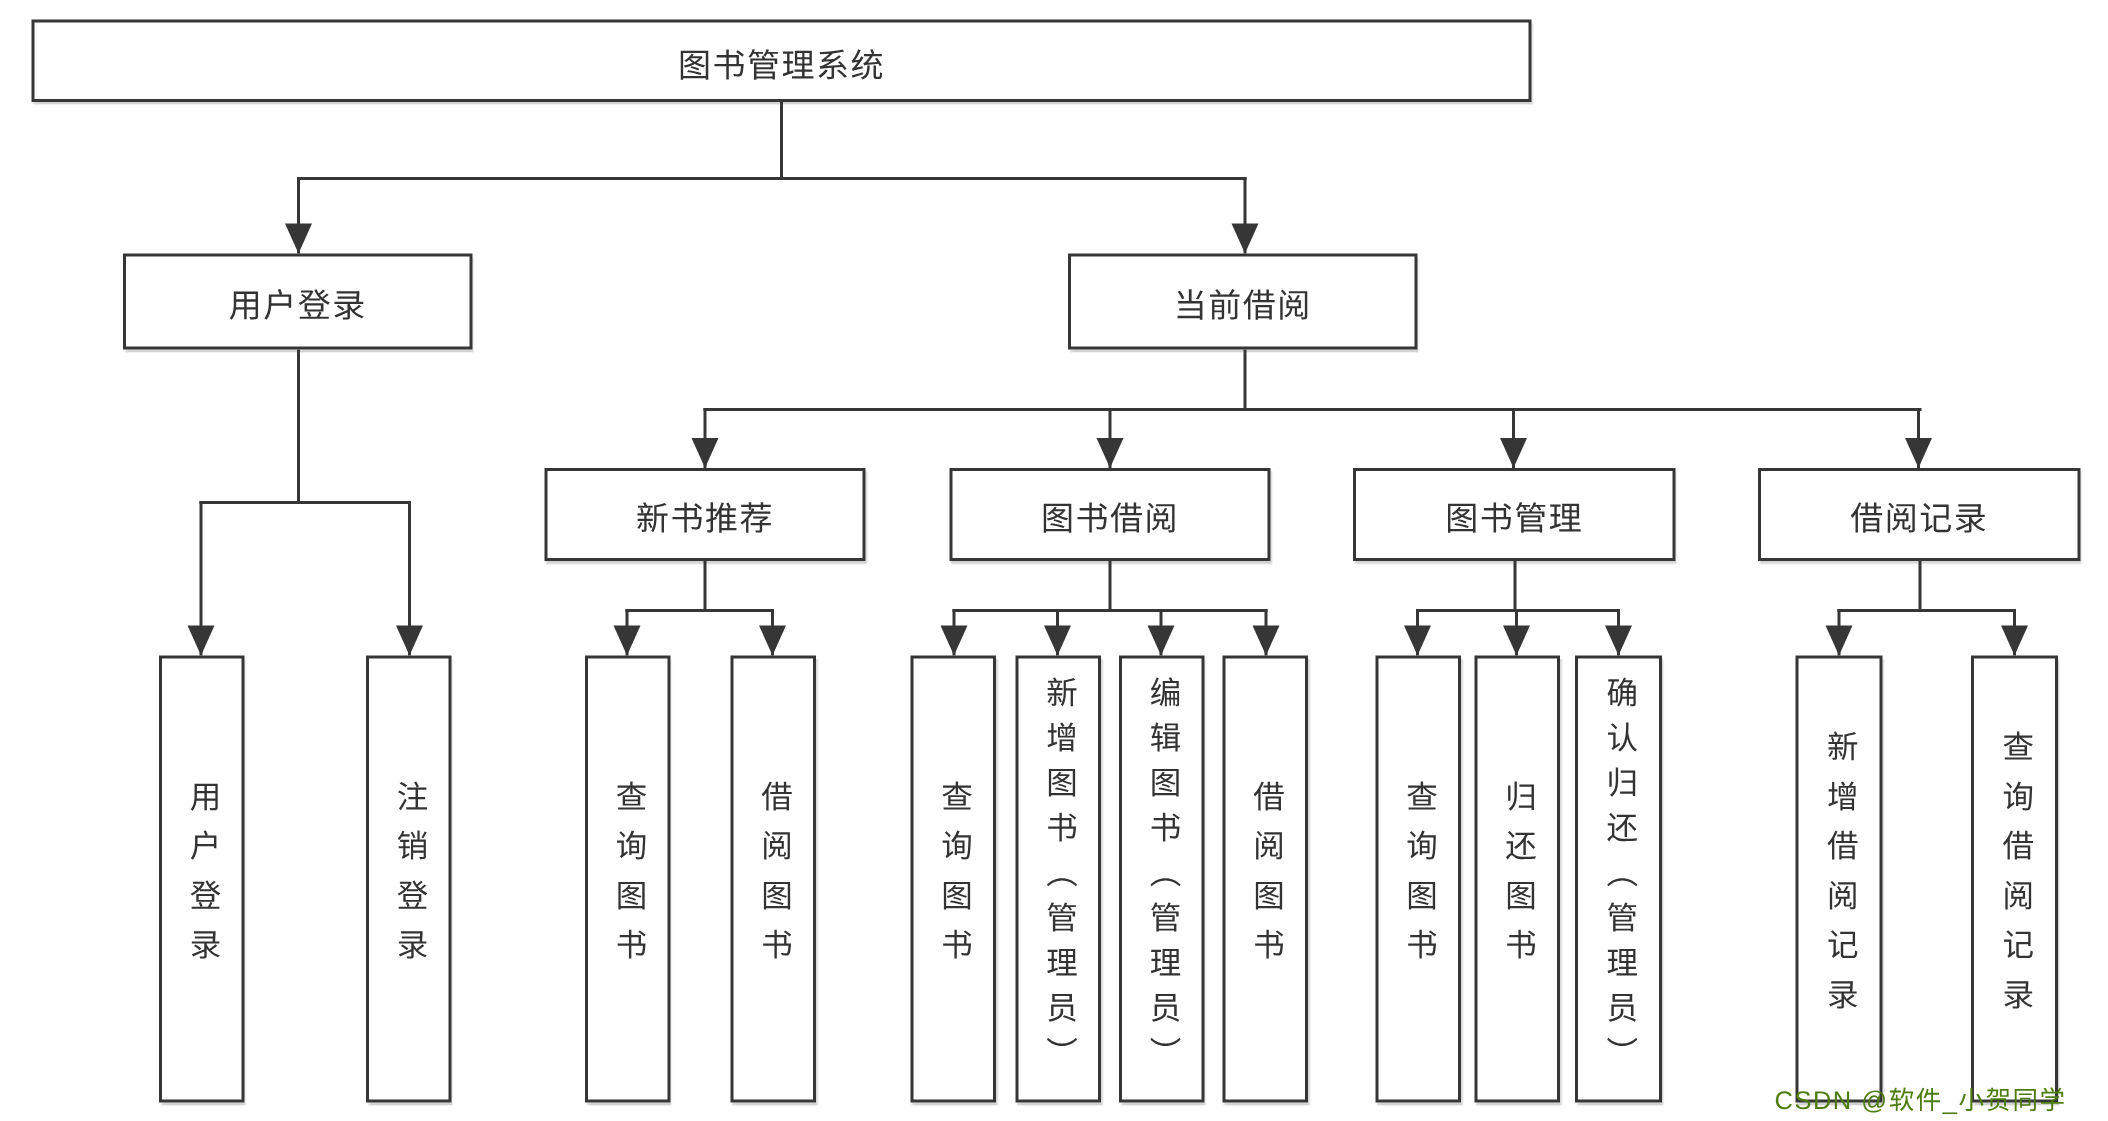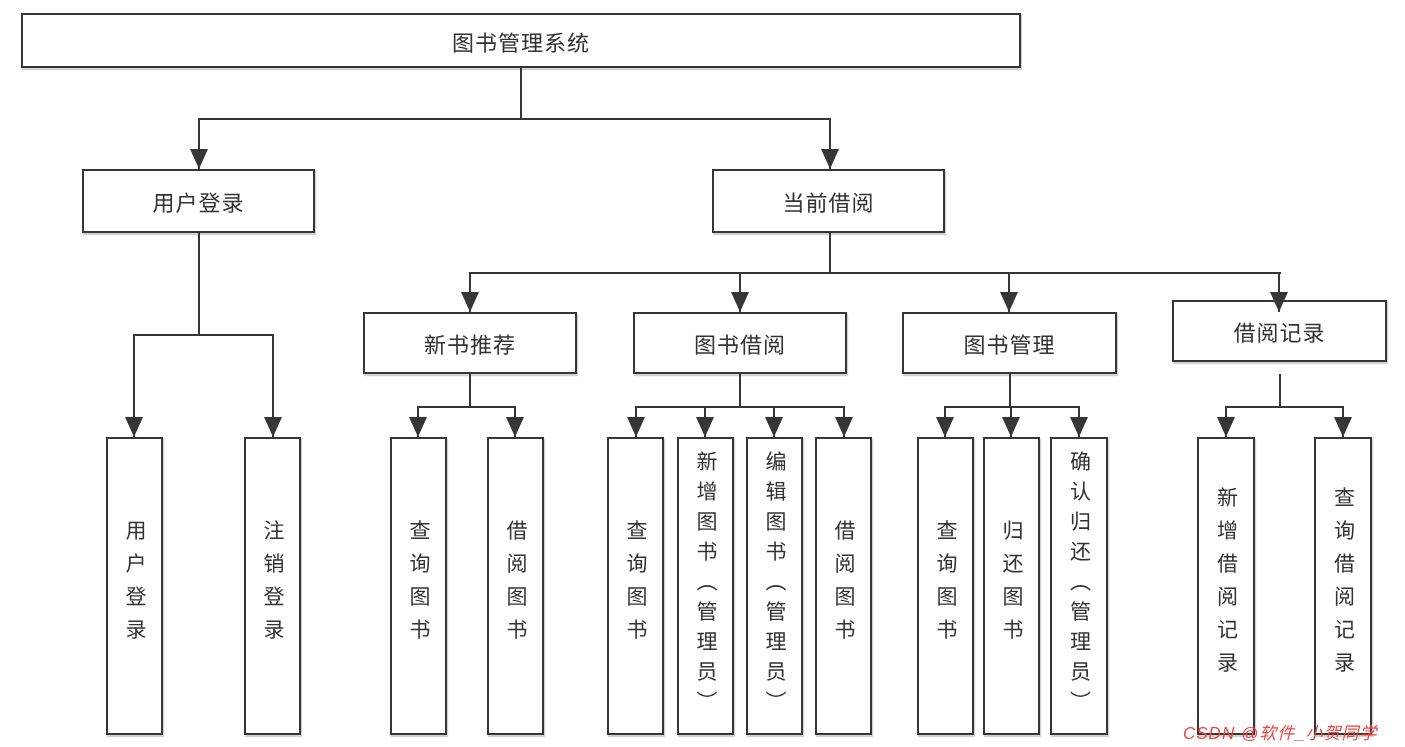--- a/index.html
+++ b/index.html
@@ -34,24 +34,23 @@
   .arrow{
     position:absolute;width:0;height:0;
     border-left:9px solid transparent;
     border-right:9px solid transparent;
     border-top:20px solid #363636;
   }
   .watermark{
     position:absolute;
     left:1183px;top:719px;
     font-size:17px;
-    color:#ef4444;
+    color:#4d7c0f;
     letter-spacing:1px;
     white-space:nowrap;
-    font-style:italic;
   }
 </style>
 </head>
 <body>
 
 <div id="stage">
 
   <div class="node hnode" style="left:21px;top:13px;width:1000px;height:55px;">
     <span>图书管理系统</span>
   </div>
@@ -69,21 +68,21 @@
   </div>
 
   <div class="node hnode" style="left:363px;top:312px;width:214px;height:62px;">
     <span>新书推荐</span>
   </div>
 
   <div class="node hnode" style="left:902px;top:312px;width:215px;height:62px;">
     <span>图书管理</span>
   </div>
 
-  <div class="node hnode" style="left:1172px;top:300px;width:215px;height:62px;">
+  <div class="node hnode" style="left:1172px;top:312px;width:215px;height:62px;">
     <span>借阅记录</span>
   </div>
 
   <div class="node leaf" style="left:106px;top:437px;width:57px;height:298px;">
     <span class="vtext">用户登录</span>
   </div>
   <div class="node leaf" style="left:244px;top:437px;width:57px;height:298px;">
     <span class="vtext">注销登录</span>
   </div>
 

